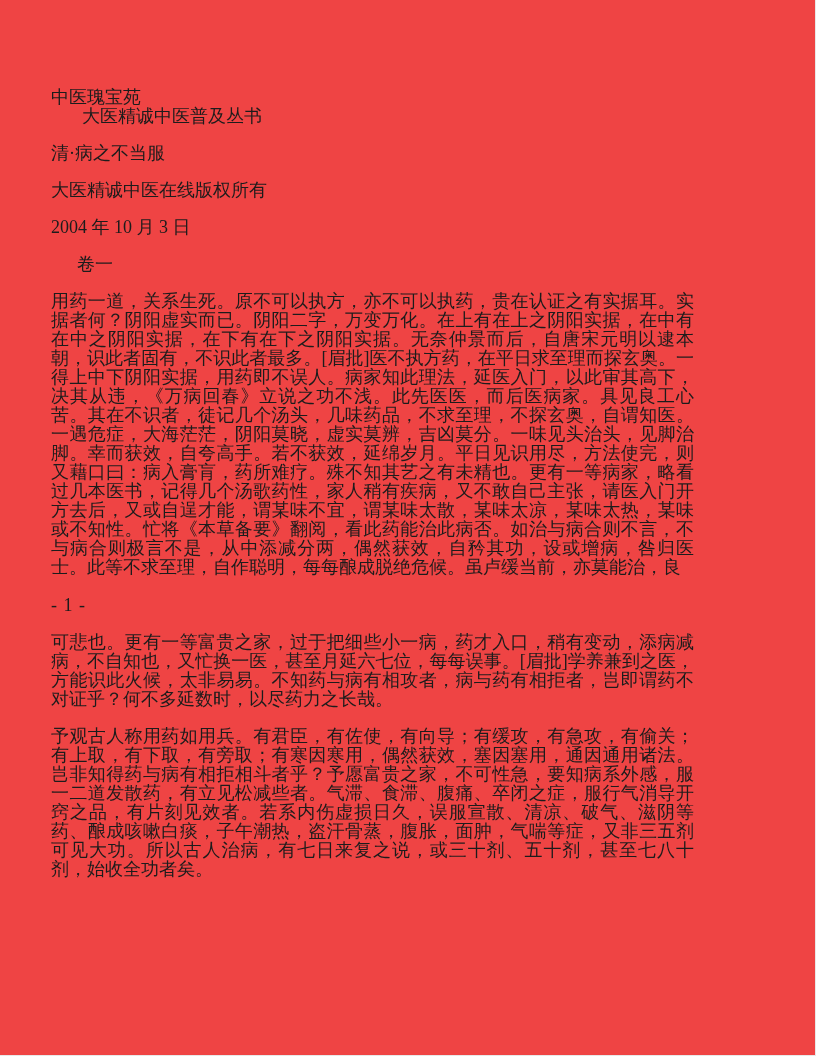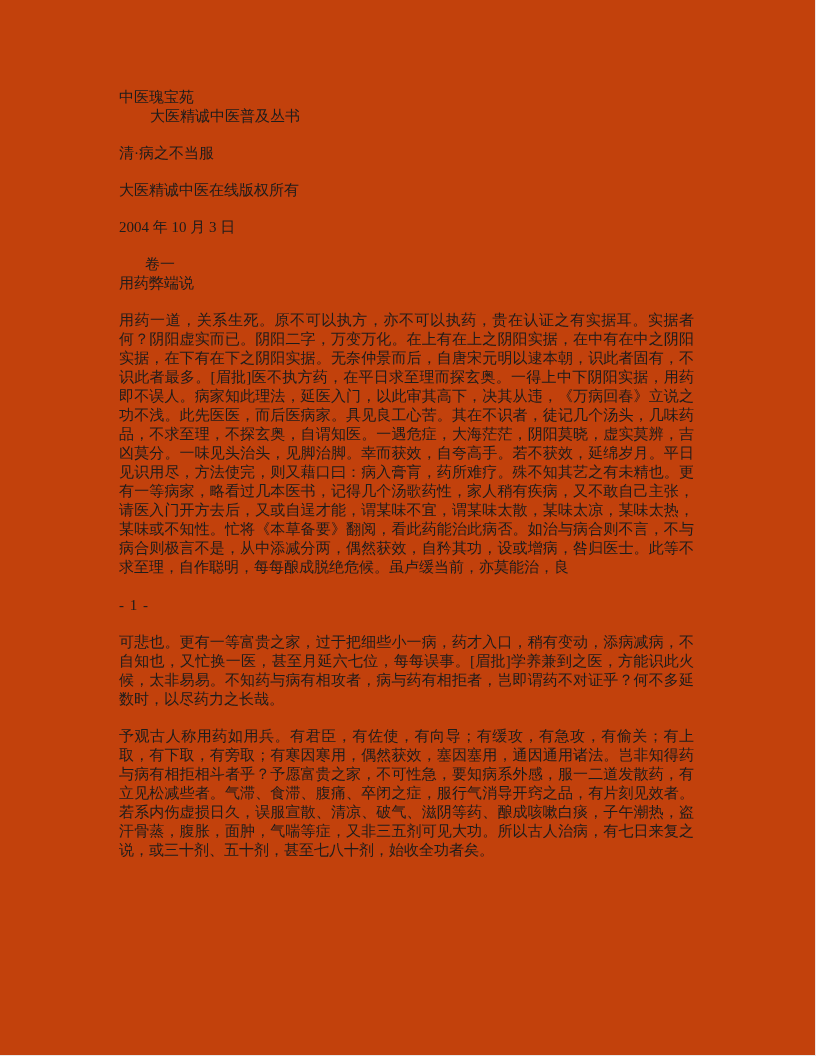--- a/index.html
+++ b/index.html
@@ -5,27 +5,27 @@
   html, body {
     margin: 0;
     padding: 0;
     background: #ffffff;
   }
   .doc-page {
     position: relative;
     width: 816px;
     height: 1056px;
     box-sizing: border-box;
-    background: #c2410c;
+    background: #ef4444;
     border-right: 1px solid #e8e8e8;
     border-bottom: 1px solid #e8e8e8;
-    padding: 88px 121px 40px 119px;
+    padding: 88px 121px 40px 51px;
     overflow: hidden;
     font-family: "Liberation Serif", "DejaVu Serif", serif;
-    font-size: 15px;
+    font-size: 18px;
     line-height: 19px;
     color: #1c1c1c;
   }
   .ln {
     margin: 0;
     white-space: pre-wrap;
   }
   .blk {
     margin-top: 18px;
   }
@@ -49,18 +49,17 @@
 </head>
 <body>
 
 <div class="doc-page">
   <p class="ln">中医瑰宝苑</p>
   <p class="ln series">大医精诚中医普及丛书</p>
   <p class="ln blk">清·病之不当服</p>
   <p class="ln blk">大医精诚中医在线版权所有</p>
   <p class="ln blk">2004 年 10 月 3 日</p>
   <p class="ln blk volume">卷一</p>
-  <p class="ln">用药弊端说</p>
   <p class="para">用药一道，关系生死。原不可以执方，亦不可以执药，贵在认证之有实据耳。实据者何？阴阳虚实而已。阴阳二字，万变万化。在上有在上之阴阳实据，在中有在中之阴阳实据，在下有在下之阴阳实据。无奈仲景而后，自唐宋元明以逮本朝，识此者固有，不识此者最多。[眉批]医不执方药，在平日求至理而探玄奥。一得上中下阴阳实据，用药即不误人。病家知此理法，延医入门，以此审其高下，决其从违，《万病回春》立说之功不浅。此先医医，而后医病家。具见良工心苦。其在不识者，徒记几个汤头，几味药品，不求至理，不探玄奥，自谓知医。一遇危症，大海茫茫，阴阳莫晓，虚实莫辨，吉凶莫分。一味见头治头，见脚治脚。幸而获效，自夸高手。若不获效，延绵岁月。平日见识用尽，方法使完，则又藉口曰：病入膏肓，药所难疗。殊不知其艺之有未精也。更有一等病家，略看过几本医书，记得几个汤歌药性，家人稍有疾病，又不敢自己主张，请医入门开方去后，又或自逞才能，谓某味不宜，谓某味太散，某味太凉，某味太热，某味或不知性。忙将《本草备要》翻阅，看此药能治此病否。如治与病合则不言，不与病合则极言不是，从中添减分两，偶然获效，自矜其功，设或增病，咎归医士。此等不求至理，自作聪明，每每酿成脱绝危候。虽卢缓当前，亦莫能治，良</p>
   <p class="pagenum">- 1 -</p>
   <p class="para">可悲也。更有一等富贵之家，过于把细些小一病，药才入口，稍有变动，添病减病，不自知也，又忙换一医，甚至月延六七位，每每误事。[眉批]学养兼到之医，方能识此火候，太非易易。不知药与病有相攻者，病与药有相拒者，岂即谓药不对证乎？何不多延数时，以尽药力之长哉。</p>
   <p class="para">予观古人称用药如用兵。有君臣，有佐使，有向导；有缓攻，有急攻，有偷关；有上取，有下取，有旁取；有寒因寒用，偶然获效，塞因塞用，通因通用诸法。岂非知得药与病有相拒相斗者乎？予愿富贵之家，不可性急，要知病系外感，服一二道发散药，有立见松减些者。气滞、食滞、腹痛、卒闭之症，服行气消导开窍之品，有片刻见效者。若系内伤虚损日久，误服宣散、清凉、破气、滋阴等药、酿成咳嗽白痰，子午潮热，盗汗骨蒸，腹胀，面肿，气喘等症，又非三五剂可见大功。所以古人治病，有七日来复之说，或三十剂、五十剂，甚至七八十剂，始收全功者矣。</p>
 </div>
 
 </body></html>

